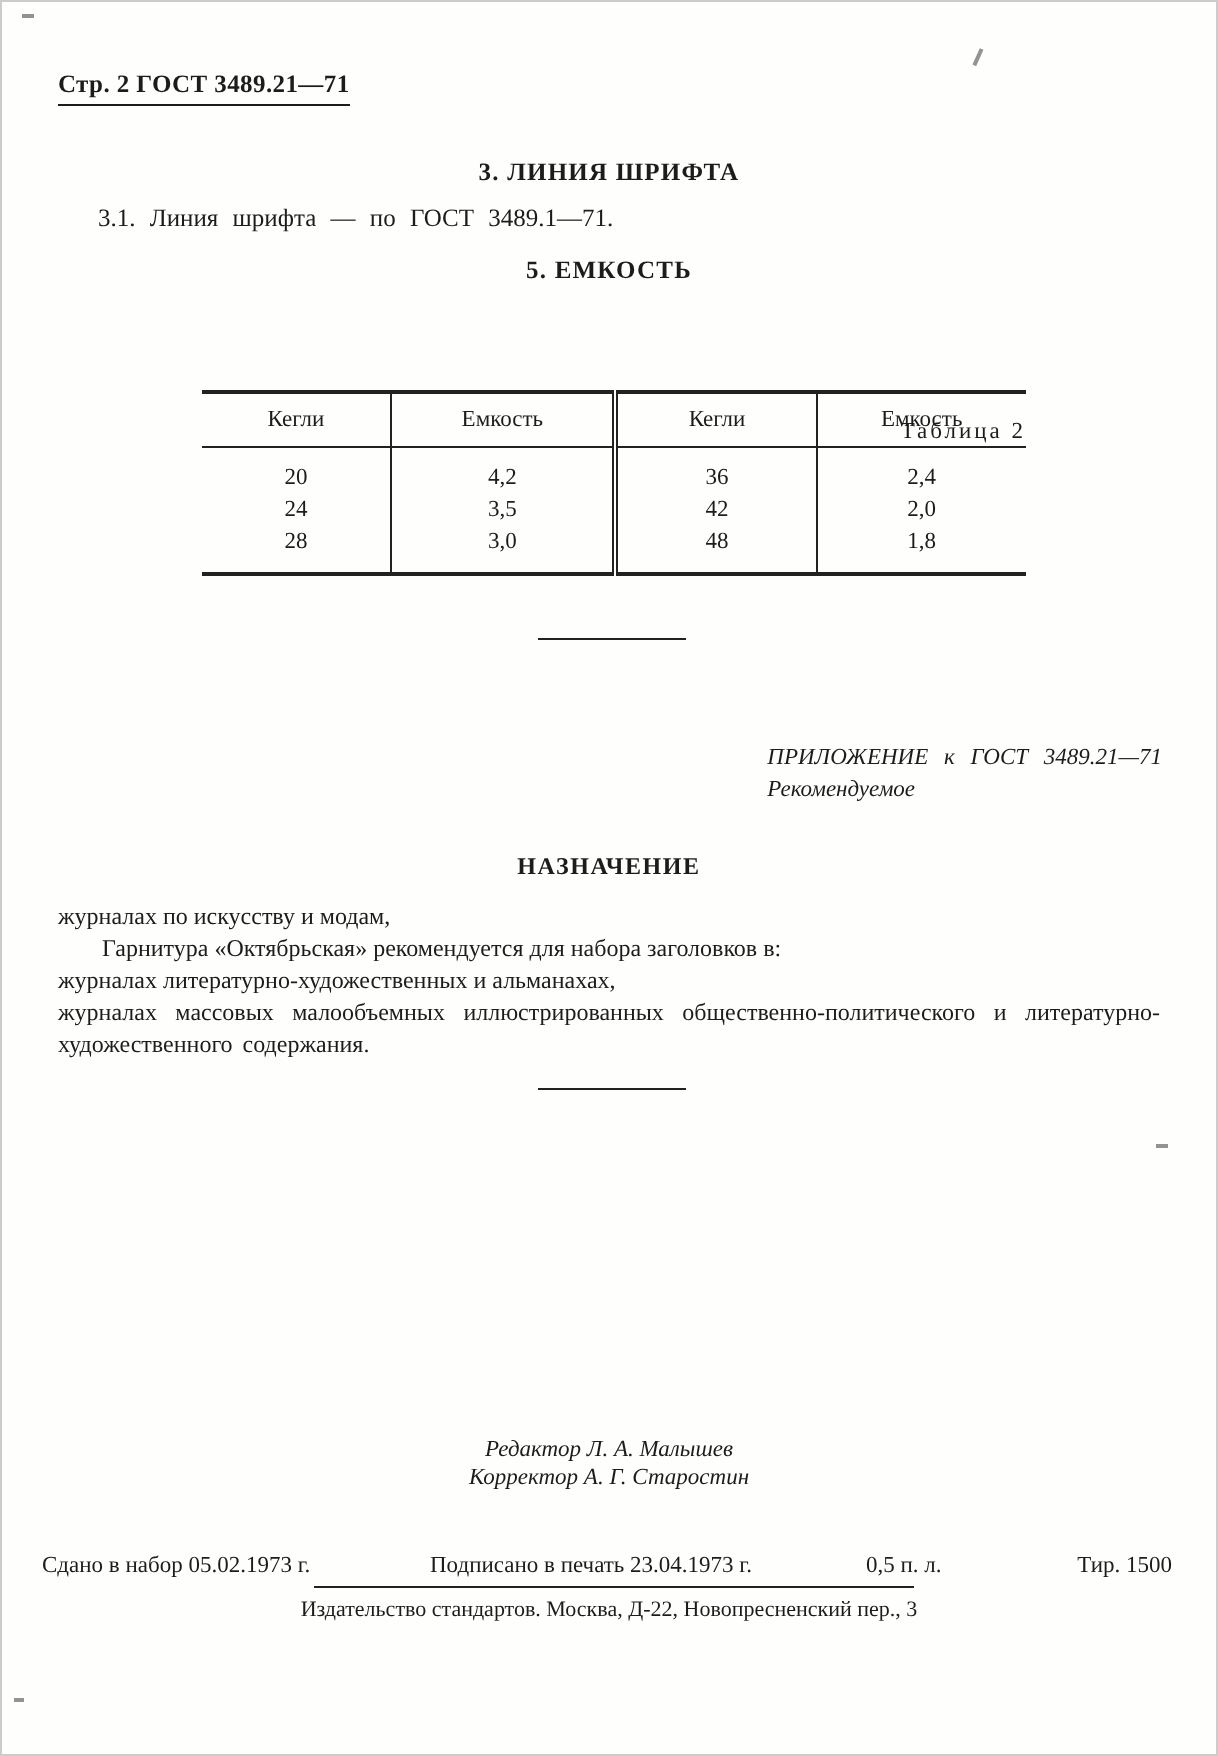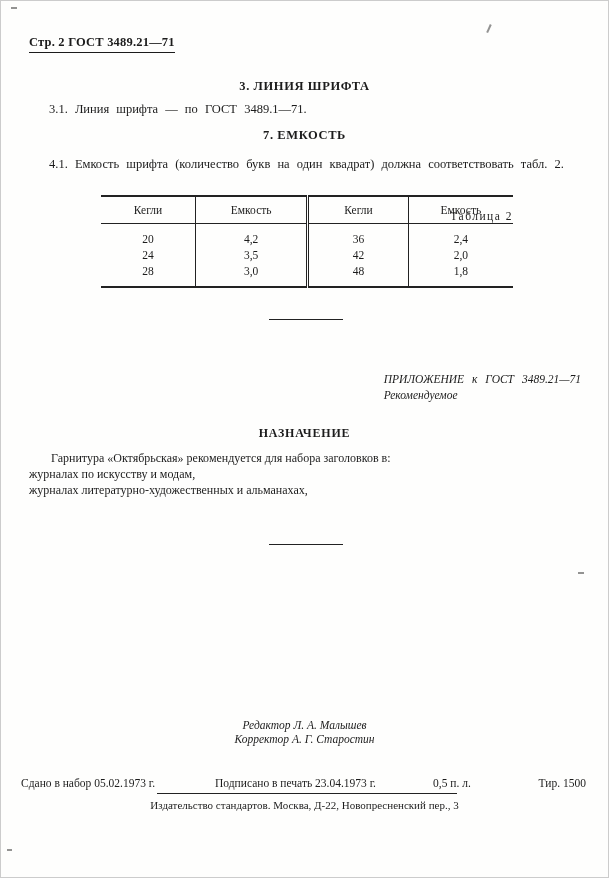--- a/index.html
+++ b/index.html
@@ -92,22 +92,21 @@
 </head>
 <body>
 
 <div class="page">
 
   <div class="doc-header">Стр. 2 ГОСТ 3489.21—71</div>
 
   <div class="sec-title t3">3. ЛИНИЯ ШРИФТА</div>
   <div class="para p3">3.1. Линия шрифта — по ГОСТ 3489.1—71.</div>
 
-  <div class="sec-title t4">7. ЕМКОСТЬ</div>
-  <div class="para p4">4.1. Емкость шрифта (количество букв на один квадрат) должна соответствовать табл. 2.</div>
+  <div class="sec-title t4">5. ЕМКОСТЬ</div>
 
   <div class="table-caption">Таблица 2</div>
 
   <table class="cap-table">
     <thead>
       <tr>
         <th class="w1 cc1">Кегли</th>
         <th class="w2 cc2">Емкость</th>
         <th class="w3 cc3">Кегли</th>
         <th class="w4">Емкость</th>
@@ -138,23 +137,24 @@
   <div class="rule rule1"></div>
 
   <div class="appendix-note">
     <div class="app-line1">ПРИЛОЖЕНИЕ к ГОСТ 3489.21—71</div>
     <div class="app-line2">Рекомендуемое</div>
   </div>
 
   <div class="naz-title">НАЗНАЧЕНИЕ</div>
 
   <div class="purpose">
+    <div class="pl">журналах по искусству и модам,</div>
     <div class="pl indent">Гарнитура «Октябрьская» рекомендуется для набора заголовков в:</div>
-    <div class="pl">журналах по искусству и модам,</div>
     <div class="pl">журналах литературно-художественных и альманахах,</div>
+    <div class="pl just">журналах массовых малообъемных иллюстрированных общественно-политического и литературно-художественного содержания.</div>
   </div>
 
   <div class="rule rule2"></div>
 
   <div class="colophon">
     <div>Редактор Л. А. Малышев</div>
     <div>Корректор А. Г. Старостин</div>
   </div>
 
   <div class="dates-row">

